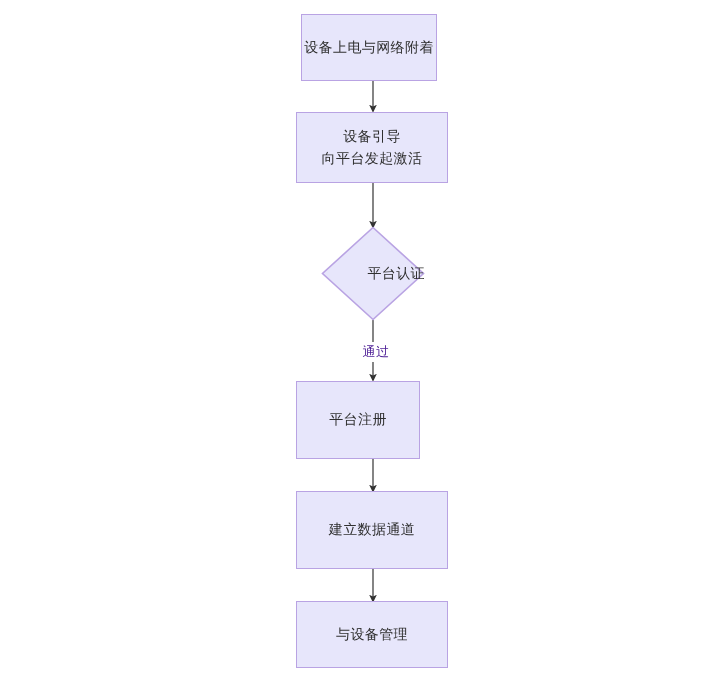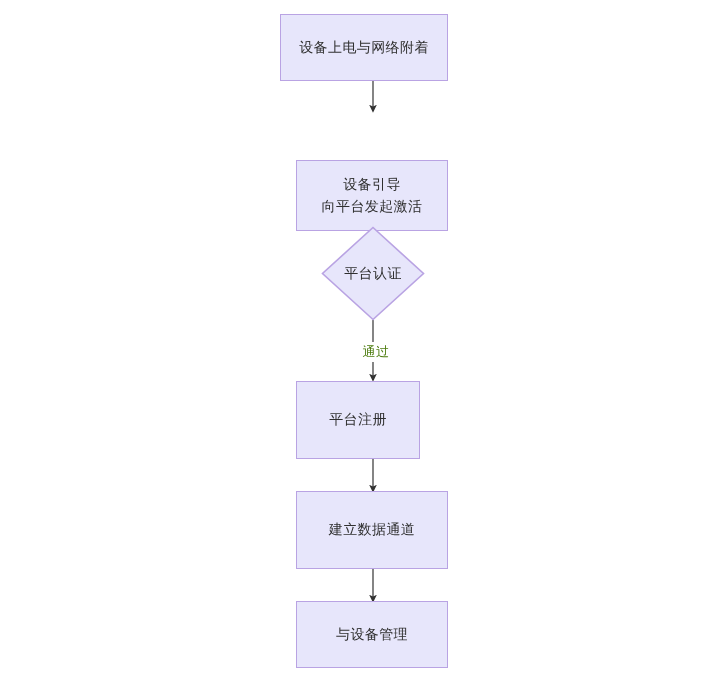--- a/index.html
+++ b/index.html
@@ -35,41 +35,41 @@
     line-height: 1.55;
     letter-spacing: 0.4px;
     text-align: center;
   }
   .node .line2 { display: block; }
 
   .diamond-wrap {
     position: absolute;
     display: flex;
     align-items: center;
-    justify-content: center;
+    justify-content: flex-end;
   }
   .diamond-shape {
     position: absolute;
     left: 0; top: 0;
     width: 100%;
     height: 100%;
   }
   .diamond-label {
     position: relative;
     z-index: 2;
     color: #303030;
     font-size: 14px;
     letter-spacing: 0.4px;
     text-align: center;
   }
 
   .edge-label {
     position: absolute;
     background: #ffffff;
-    color: #4d7c0f;
+    color: #4c1d95;
     font-size: 13px;
     letter-spacing: 0.4px;
     padding: 1px 3px;
     text-align: center;
     white-space: nowrap;
   }
 </style>
 </head>
 <body>
 
@@ -84,25 +84,25 @@
 
   <line x1="373" y1="183" x2="373" y2="227" stroke="#333333" stroke-width="1.2" marker-end="url(#arrowhead)"></line>
 
   <line x1="373" y1="320" x2="373" y2="380" stroke="#333333" stroke-width="1.2" marker-end="url(#arrowhead)"></line>
 
   <line x1="373" y1="459" x2="373" y2="491" stroke="#333333" stroke-width="1.2" marker-end="url(#arrowhead)"></line>
 
   <line x1="373" y1="569" x2="373" y2="601" stroke="#333333" stroke-width="1.2" marker-end="url(#arrowhead)"></line>
 </svg>
 
-<div class="node" style="left:280px; top:14px; width:168px; height:67px;text-align:center;">
+<div class="node" style="left:301px; top:14px; width:136px; height:67px;text-align:center;">
   <span>设备上电与网络附着</span>
 </div>
 
-<div class="node" style="left:296px; top:112px; width:152px; height:71px;margin-top:48px;">
+<div class="node" style="left:296px; top:112px; width:152px; height:71px;">
   <span>设备引导</span>
   <span class="line2">向平台发起激活</span>
 </div>
 
 <div class="diamond-wrap" style="left:321px; top:226px; width:104px; height:95px;">
   <svg class="diamond-shape" viewBox="0 0 104 95" xmlns="http://www.w3.org/2000/svg">
     <polygon points="52,1.5 102.5,47.5 52,93.5 1.5,47.5" fill="#e7e6fb" stroke="#b9a3e3" stroke-width="1.6"></polygon>
   </svg>
   <span class="diamond-label">平台认证</span>
 </div>

